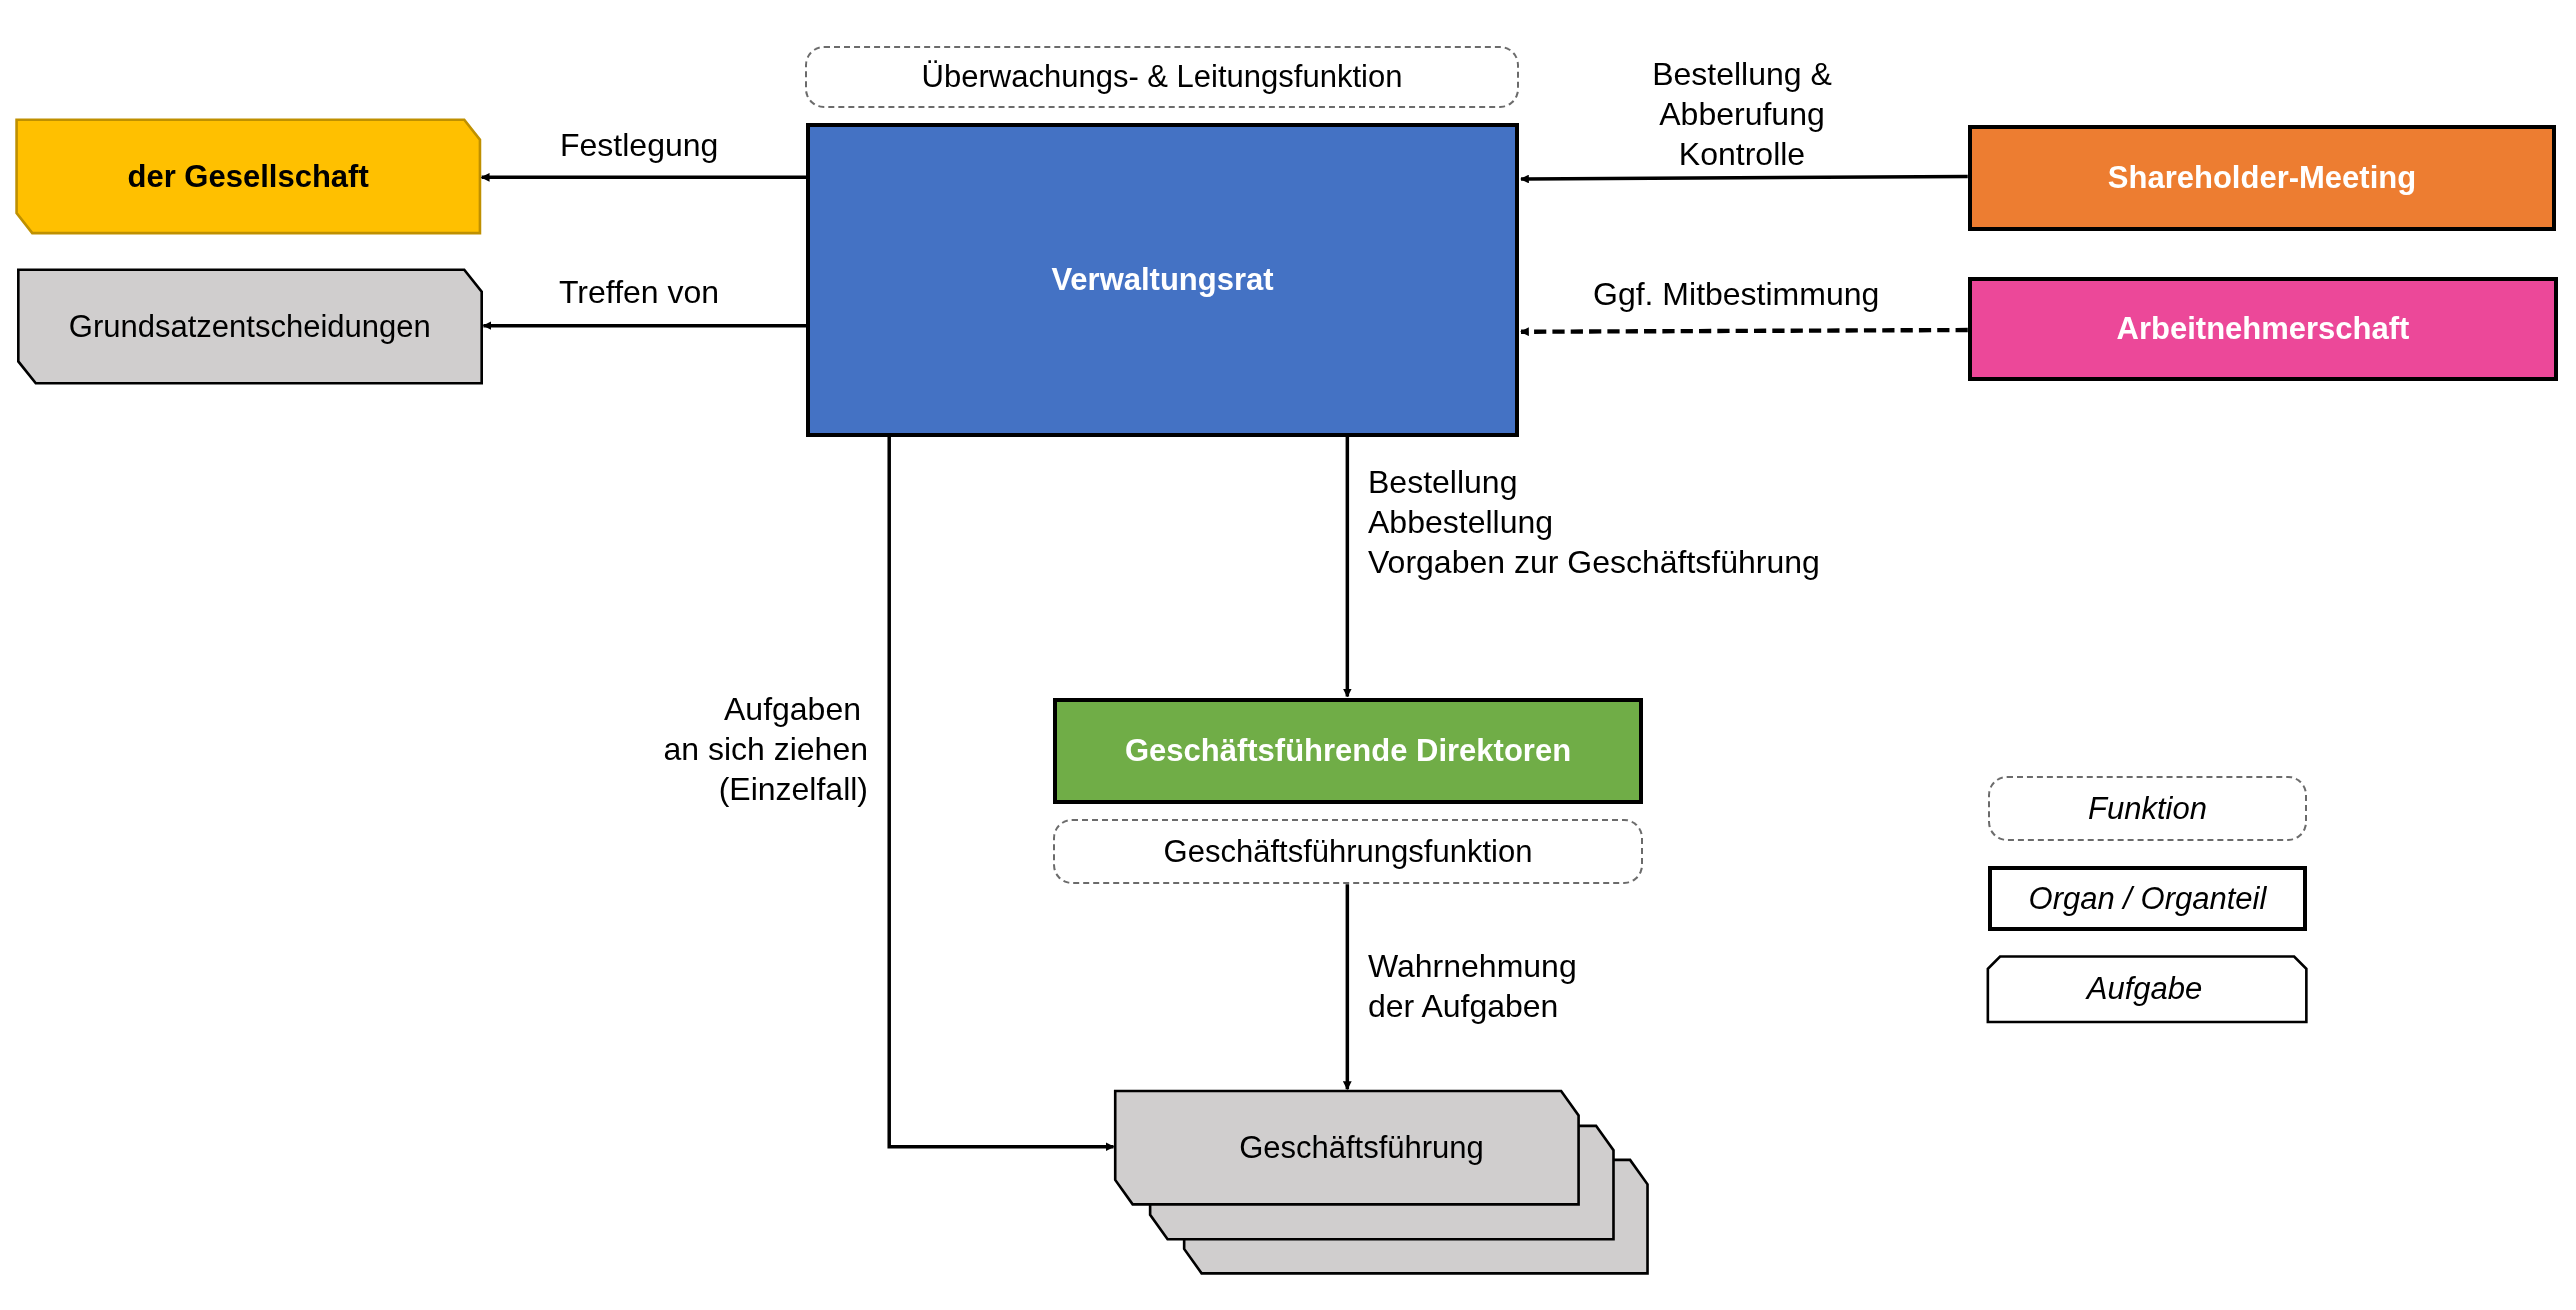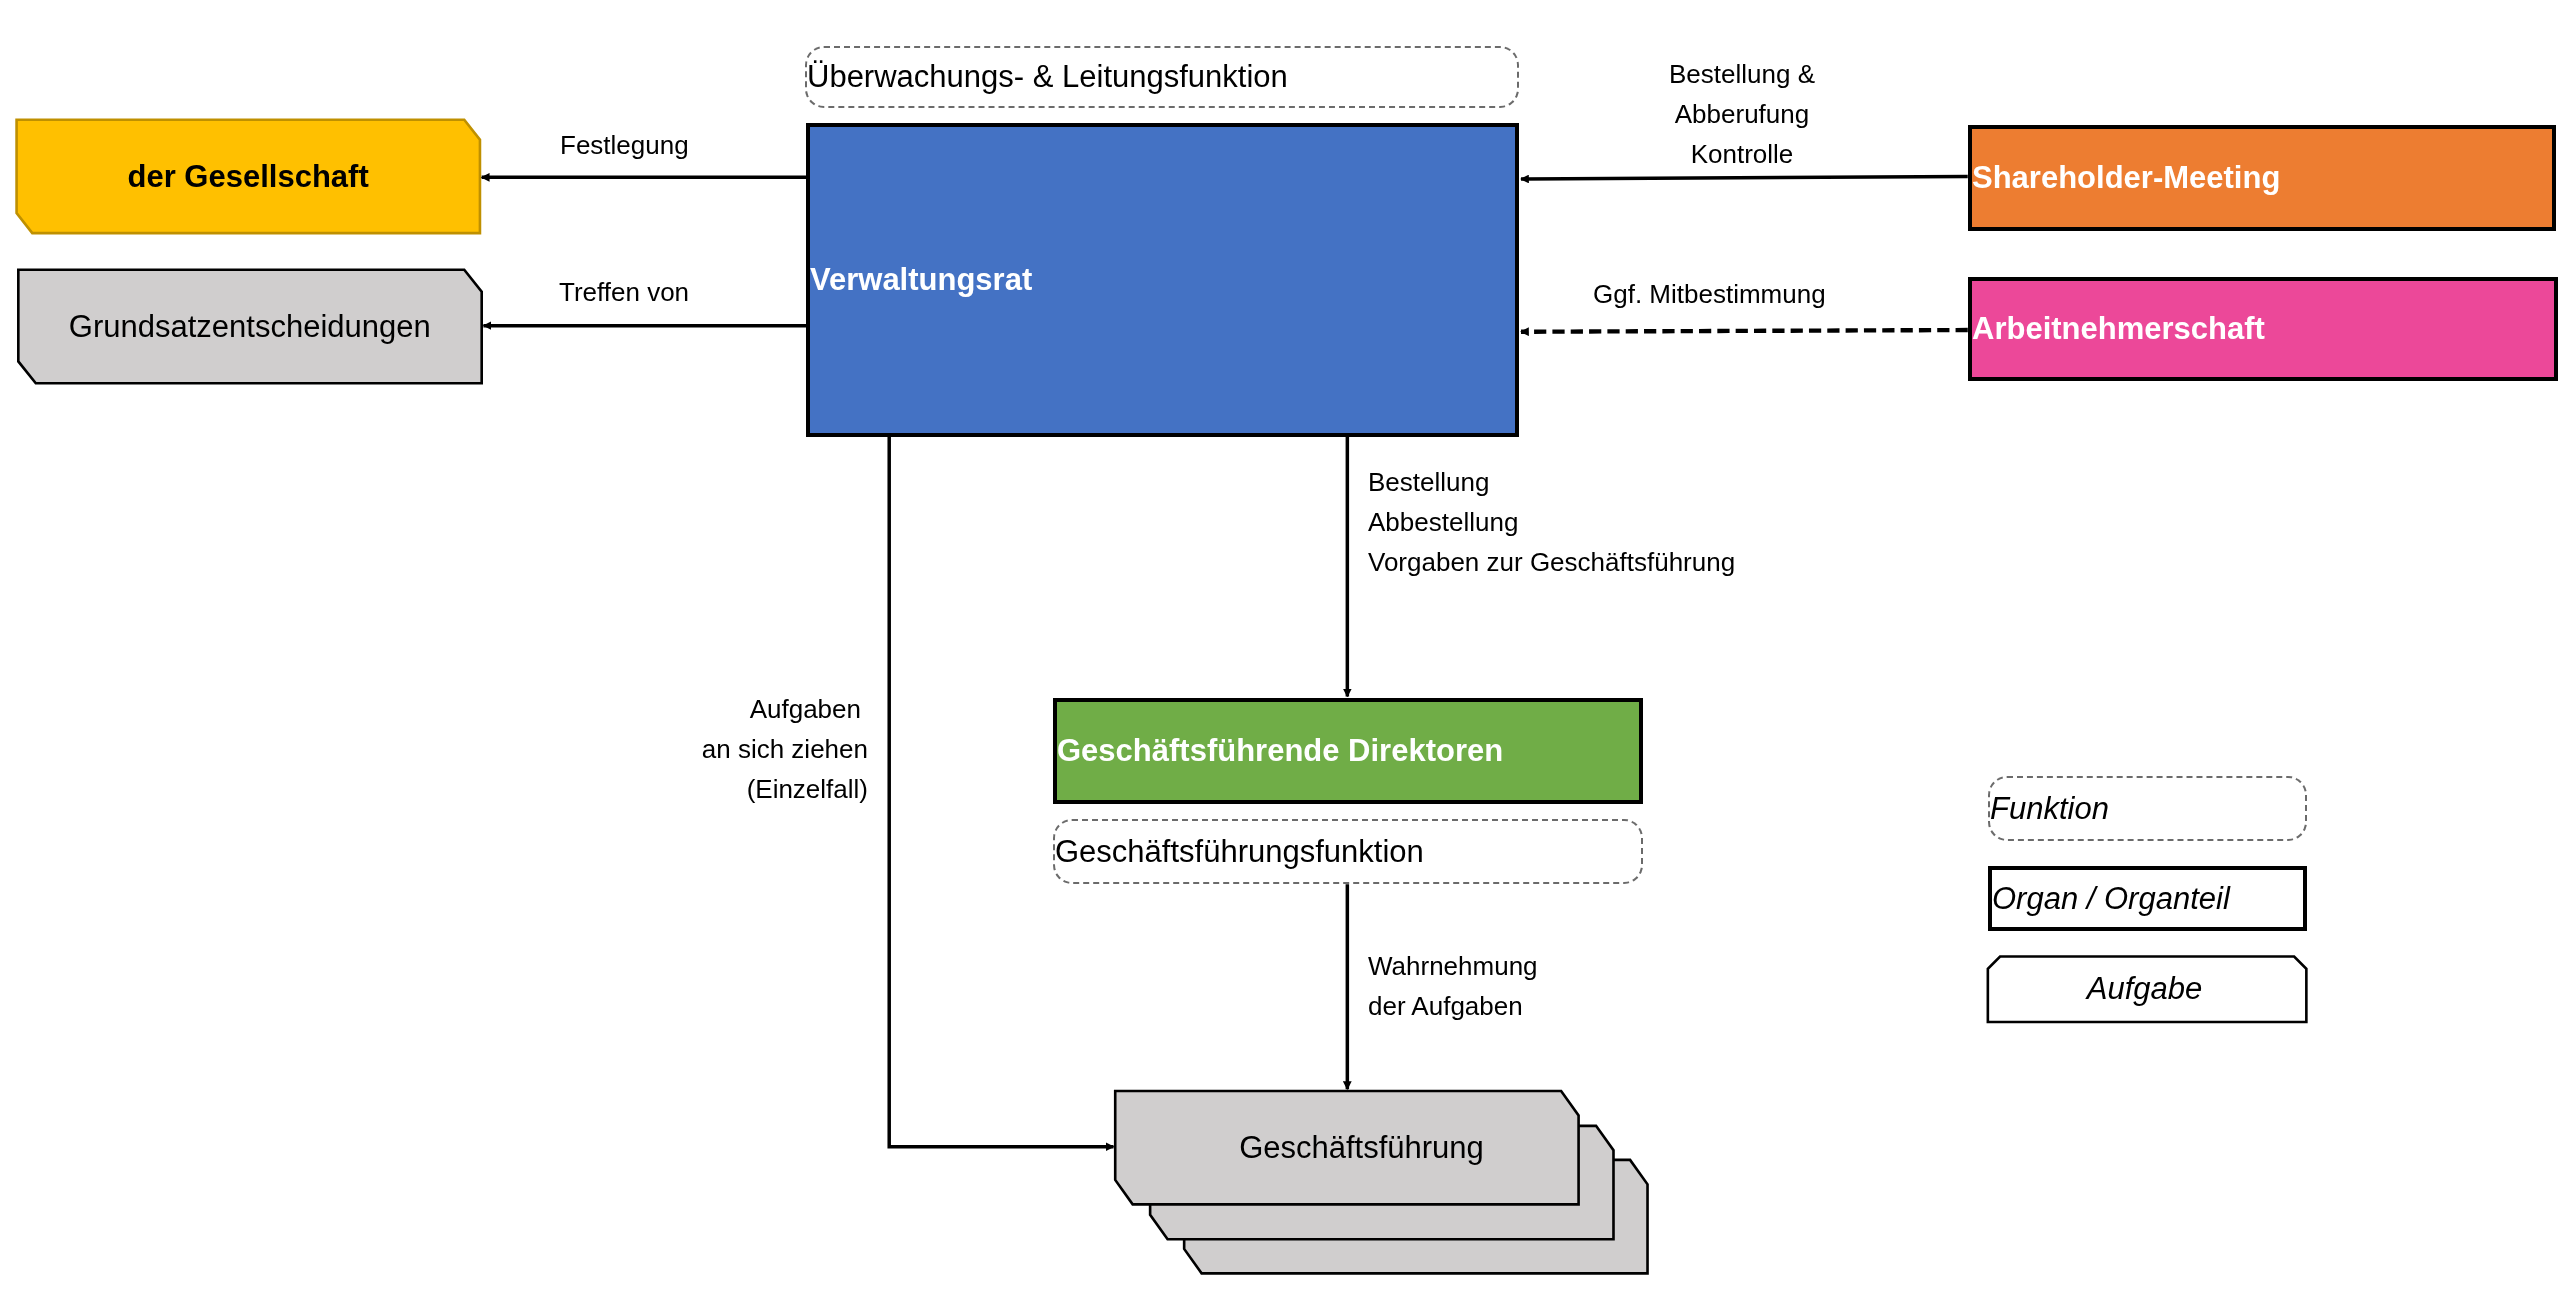--- a/index.html
+++ b/index.html
@@ -1,23 +1,23 @@
 <!DOCTYPE html>
 <html style="font-size:14px"><head>
 <meta charset="utf-8">
 <style>
   html, body { margin:0; padding:0; background:#ffffff; }
   body { width:2576px; height:1311px; position:relative; overflow:hidden;
          font-family:"Liberation Sans", sans-serif; color:#000; }
   svg#wires { position:absolute; left:0; top:0; width:2576px; height:1311px; }
-  .box { position:absolute; display:flex; align-items:center; justify-content:flex-start;
+  .box { position:absolute; display:flex; align-items:center; justify-content:center;
          text-align:center; box-sizing:border-box; font-size:31px; line-height:1.22; }
   .organ { border:4.4px solid #000; font-weight:bold; color:#fff; }
   .func { border:2.6px dashed #6b6b6b; border-radius:19px; background:#fff; }
-  .lbl { position:absolute; font-size:26px; line-height:40px; white-space:nowrap; }
+  .lbl { position:absolute; font-size:32px; line-height:40px; white-space:nowrap; }
   .shape-text { position:absolute; display:flex; align-items:center; justify-content:center;
                 text-align:center; font-size:31px; line-height:1.22; }
   .italic { font-style:italic; }
 </style>
 </head>
 <body>
 
 <svg id="wires" viewBox="0 0 2952 1502">
   <defs>
     <marker id="arr" markerWidth="10" markerHeight="10" refX="9" refY="5" orient="auto" markerUnits="userSpaceOnUse" viewBox="0 0 10 10">

